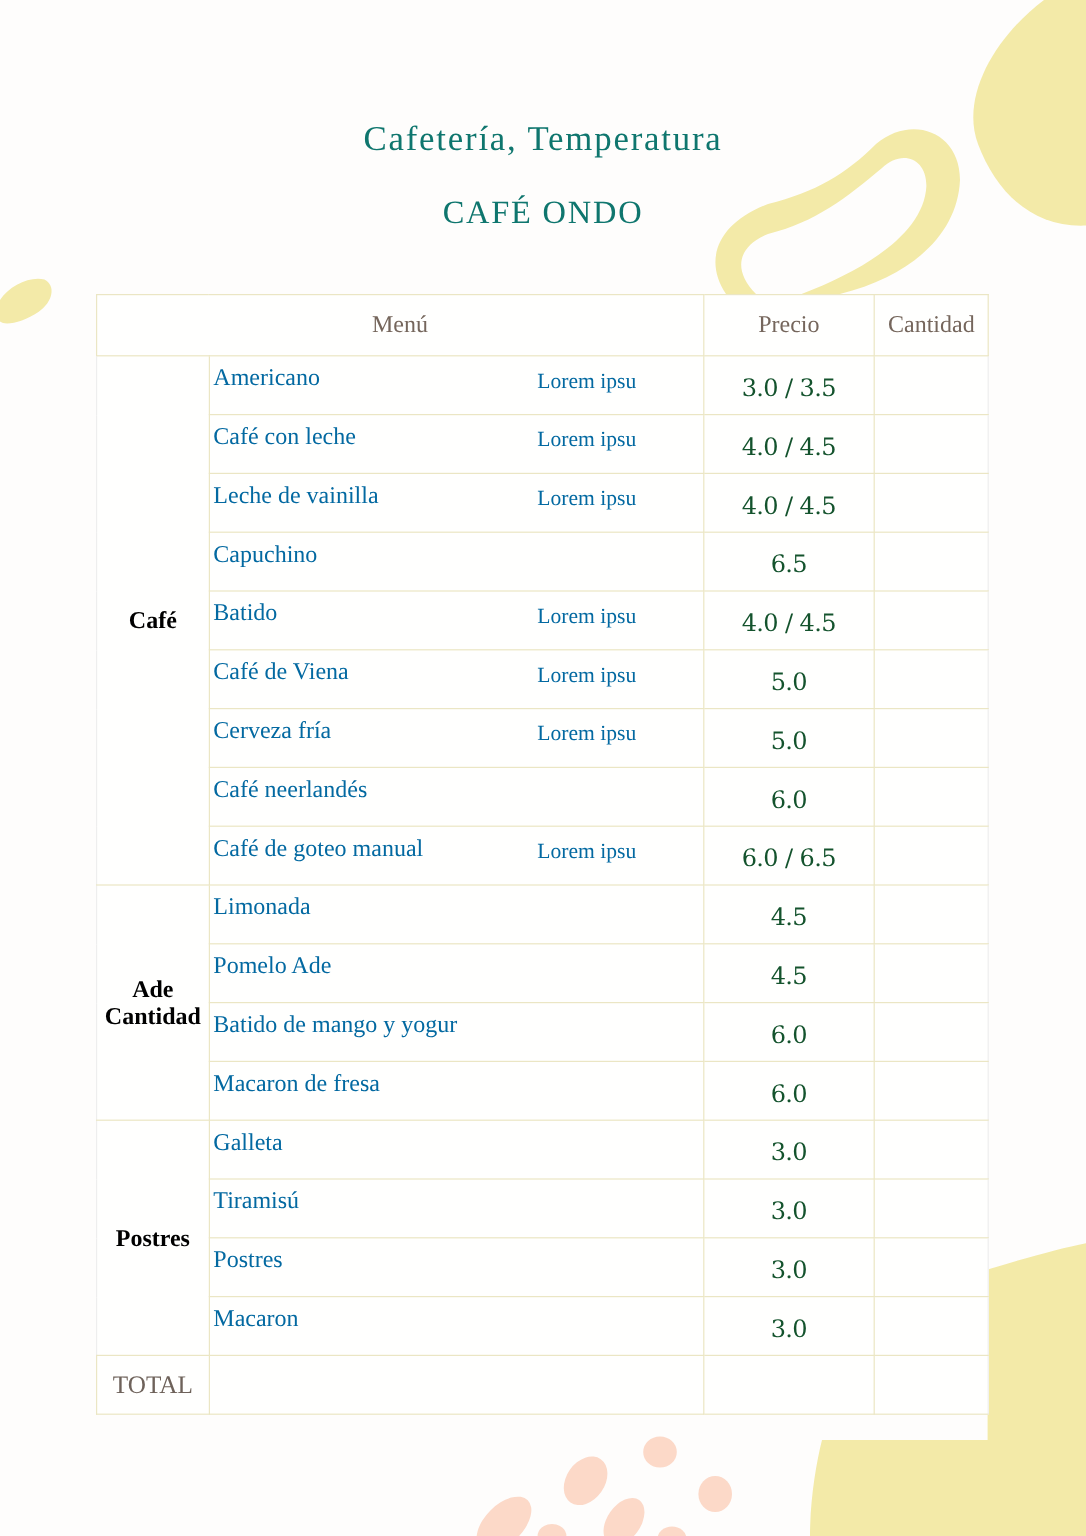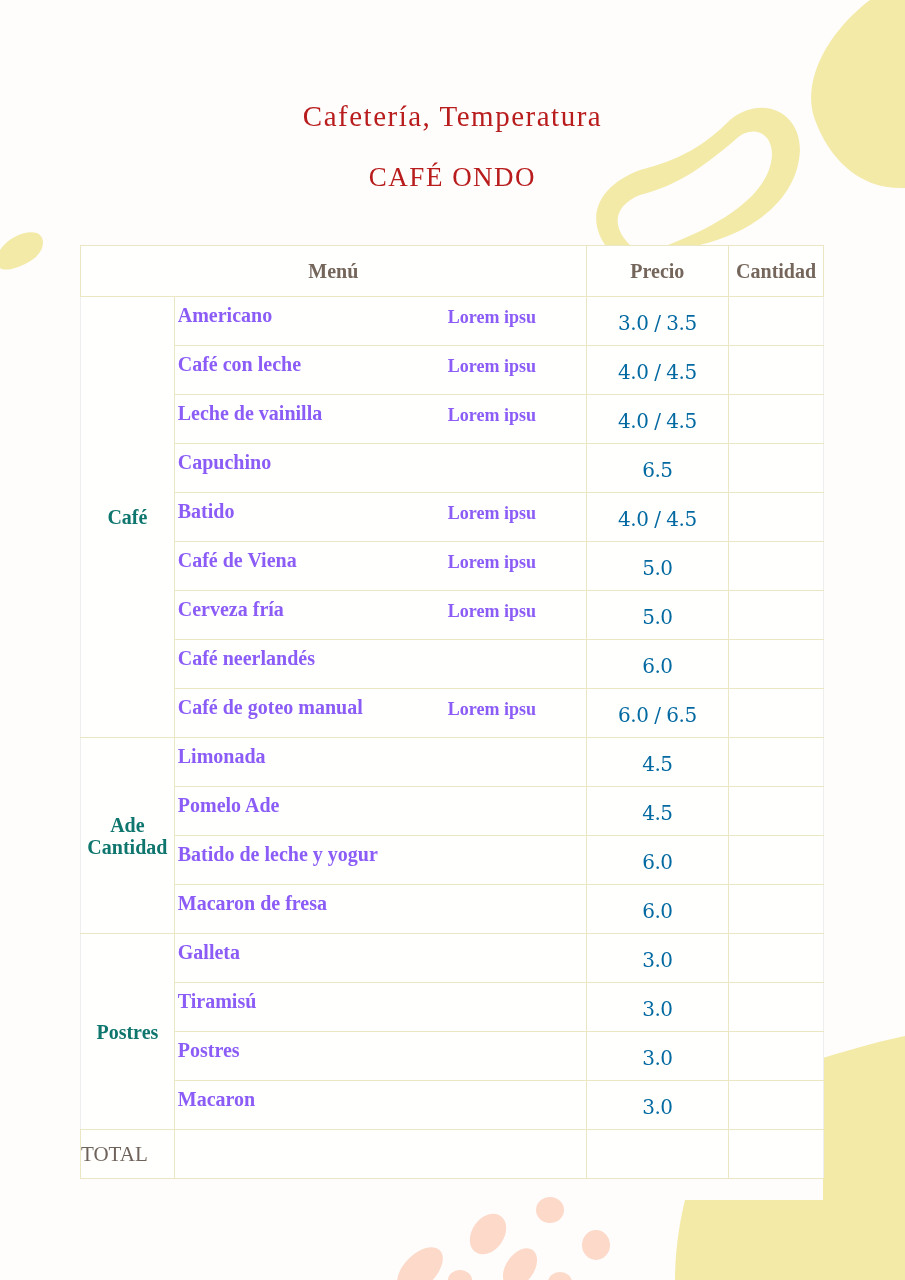--- a/index.html
+++ b/index.html
@@ -5,43 +5,43 @@
   html, body { margin:0; padding:0; }
   body {
     width:905px; height:1280px; position:relative; overflow:hidden;
     background:#fefdfc;
     font-family:"DejaVu Serif", serif;
     color:#6e625a;
   }
   .deco { position:absolute; }
   .title {
     position:absolute; left:0; width:905px; text-align:center;
-    font-family:"Liberation Serif", serif; color:#b91c1c;
+    font-family:"Liberation Serif", serif; color:#0f766e;
     letter-spacing:1.5px;
   }
   #t1 { top:100px; font-size:29px; }
   #t2 { top:162px; font-size:27px; }
   table {
     position:absolute; left:80px; top:245px;
     border-collapse:collapse; background:#fffffe;
     width:744px;
     font-family:"Liberation Serif", serif;
   }
   td, th {
     border:1px solid #ebe6c4;
     padding:0; height:49px;
     box-sizing:border-box;
   }
-  th { font-weight:bold; font-size:20px; color:#75665c; height:51px; }
-  td.cat { text-align:center; font-weight:bold; font-size:20px; color:#0f766e; line-height:22px; width:92px; border-left-color:#eee; }
-  td.name { font-size:20px; color:#8b5cf6; padding-left:3px; vertical-align:top; padding-top:7px; position:relative; width:404px;font-weight:bold; }
+  th { font-weight:normal; font-size:20px; color:#75665c; height:51px; }
+  td.cat { text-align:center; font-weight:bold; font-size:20px; color:#000000; line-height:22px; width:92px; border-left-color:#eee; }
+  td.name { font-size:20px; color:#0369a1; padding-left:3px; vertical-align:top; padding-top:7px; position:relative; width:404px; }
   td.name .lorem { position:absolute; left:273px; top:10px; font-size:18px; }
-  td.price { text-align:center; font-size:20px; color:#0369a1; width:140px; font-family:"DejaVu Serif", serif; font-weight:normal; letter-spacing:-0.5px; padding-top:4px;}
+  td.price { text-align:center; font-size:20px; color:#14532d; width:140px; font-family:"DejaVu Serif", serif; font-weight:normal; letter-spacing:-0.5px; padding-top:4px;}
   td.qty { width:93px; border-right-color:#eee;}
-  td.total { font-size:21px; color:#6e625a;margin-left:44px; }
+  td.total { text-align:center; font-size:21px; color:#6e625a;margin-left:44px; }
   .hdr-menu { text-align:center; }
 </style>
 </head>
 <body>
 
 <svg class="deco" width="905" height="1280" style="left:0;top:0;">
 
   <path d="M905,0 L905,188 C860,190 830,160 815,120 C800,80 830,30 870,0 Z" fill="#f3eaa8"></path>
 
   <path d="M605,245 C585,215 600,185 640,170 C680,160 705,145 730,120 C760,95 800,110 800,150 C798,195 760,230 700,245 L668,245 C720,225 770,195 772,155 C772,130 750,125 735,140 C705,165 680,185 640,195 C615,205 610,225 630,245 Z" fill="#f3eaa8"></path>
@@ -126,21 +126,21 @@
       <td class="name">Limonada</td>
       <td class="price">4.5</td>
       <td class="qty"></td>
     </tr>
     <tr>
       <td class="name">Pomelo Ade</td>
       <td class="price">4.5</td>
       <td class="qty"></td>
     </tr>
     <tr>
-      <td class="name">Batido de leche y yogur</td>
+      <td class="name">Batido de mango y yogur</td>
       <td class="price">6.0</td>
       <td class="qty"></td>
     </tr>
     <tr>
       <td class="name">Macaron de fresa</td>
       <td class="price">6.0</td>
       <td class="qty"></td>
     </tr>
 
     <tr>

